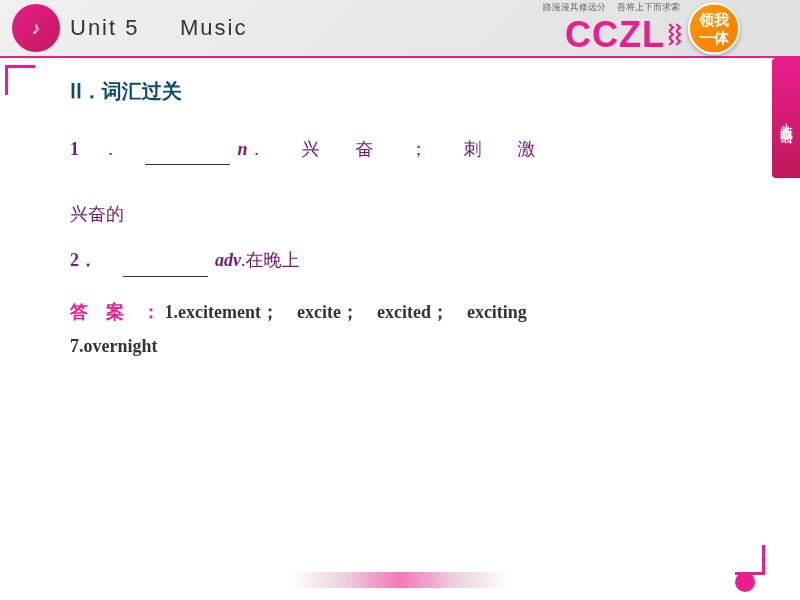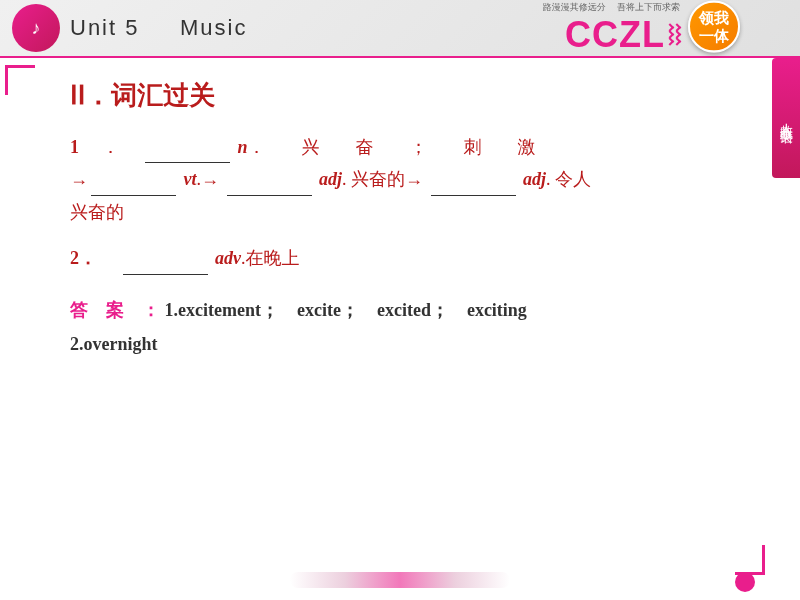--- a/index.html
+++ b/index.html
@@ -47,21 +47,21 @@
       font-family: Arial, sans-serif;
       letter-spacing: 2px;
     }
 
     .header-right {
       position: absolute;
       right: 60px;
       top: 50%;
       transform: translateY(-50%);
       display: flex;
-      align-items: flex-start;
+      align-items: center;
       gap: 8px;
     }
 
     .cczl-brand {
       display: flex;
       flex-direction: column;
       align-items: flex-end;
     }
 
     .cczl-slogan {
@@ -165,37 +165,37 @@
     }
 
     .corner-br {
       bottom: 25px;
       right: 35px;
       border-bottom: 3px solid #e91e8c;
       border-right: 3px solid #e91e8c;
     }
 
     .section-title {
-      font-size: 26px;
-      font-weight: bold;
-      color: #b91c1c;
-      margin-bottom: 18px;
+      font-size: 20px;
+      font-weight: bold;
+      color: #0c4a6e;
+      margin-bottom: 28px;
       font-family: "SimSun", "宋体", serif;
     }
 
     .section-title .roman {
       font-family: "Times New Roman", serif;
       font-style: normal;
     }
 
     .exercise-block {
       margin-bottom: 14px;
       font-size: 18px;
       line-height: 1.8;
-      color: #b91c1c;
+      color: #701a75;
     }
 
     .blank {
       display: inline-block;
       border-bottom: 1.5px solid #333;
       min-width: 70px;
       height: 20px;
       vertical-align: bottom;
       margin: 0 3px;
     }
@@ -301,41 +301,33 @@
   </div>
 
   <div class="exercise-block">
     <span>
       <strong>1</strong>
       <span>　．　</span>
       <span class="blank blank-wide"></span>
       <span class="italic">n</span><span>．　　兴　　奋　　；　　刺　　激</span>
     </span>
     <br>
-    <span>
-      <span>→</span><span class="blank blank-wide"></span>
-      <span class="italic">vt</span><span>.→</span>
-      <span class="blank blank-wide"></span>
-      <span class="italic">adj</span><span>. 兴奋的→</span>
-      <span class="blank blank-wide"></span>
-      <span class="italic">adj</span><span>. 令人</span>
-    </span>
     <br>
     <span>兴奋的</span>
   </div>
 
   <div class="exercise-block">
     <span><strong>2．</strong>　</span>
     <span class="blank blank-wide"></span>
     <span class="italic">adv</span><span>.在晚上</span>
   </div>
 
   <div class="answer-block">
     <span>答　案　：</span>
     <span class="answer-text">1.excitement；　excite；　excited；　exciting</span>
     <br>
-    <span class="answer-text">2.overnight</span>
+    <span class="answer-text">7.overnight</span>
   </div>
 
 </div>
 
 <div class="bottom-bar"></div>
 <div class="bottom-dot"></div>
 
 </body></html>

